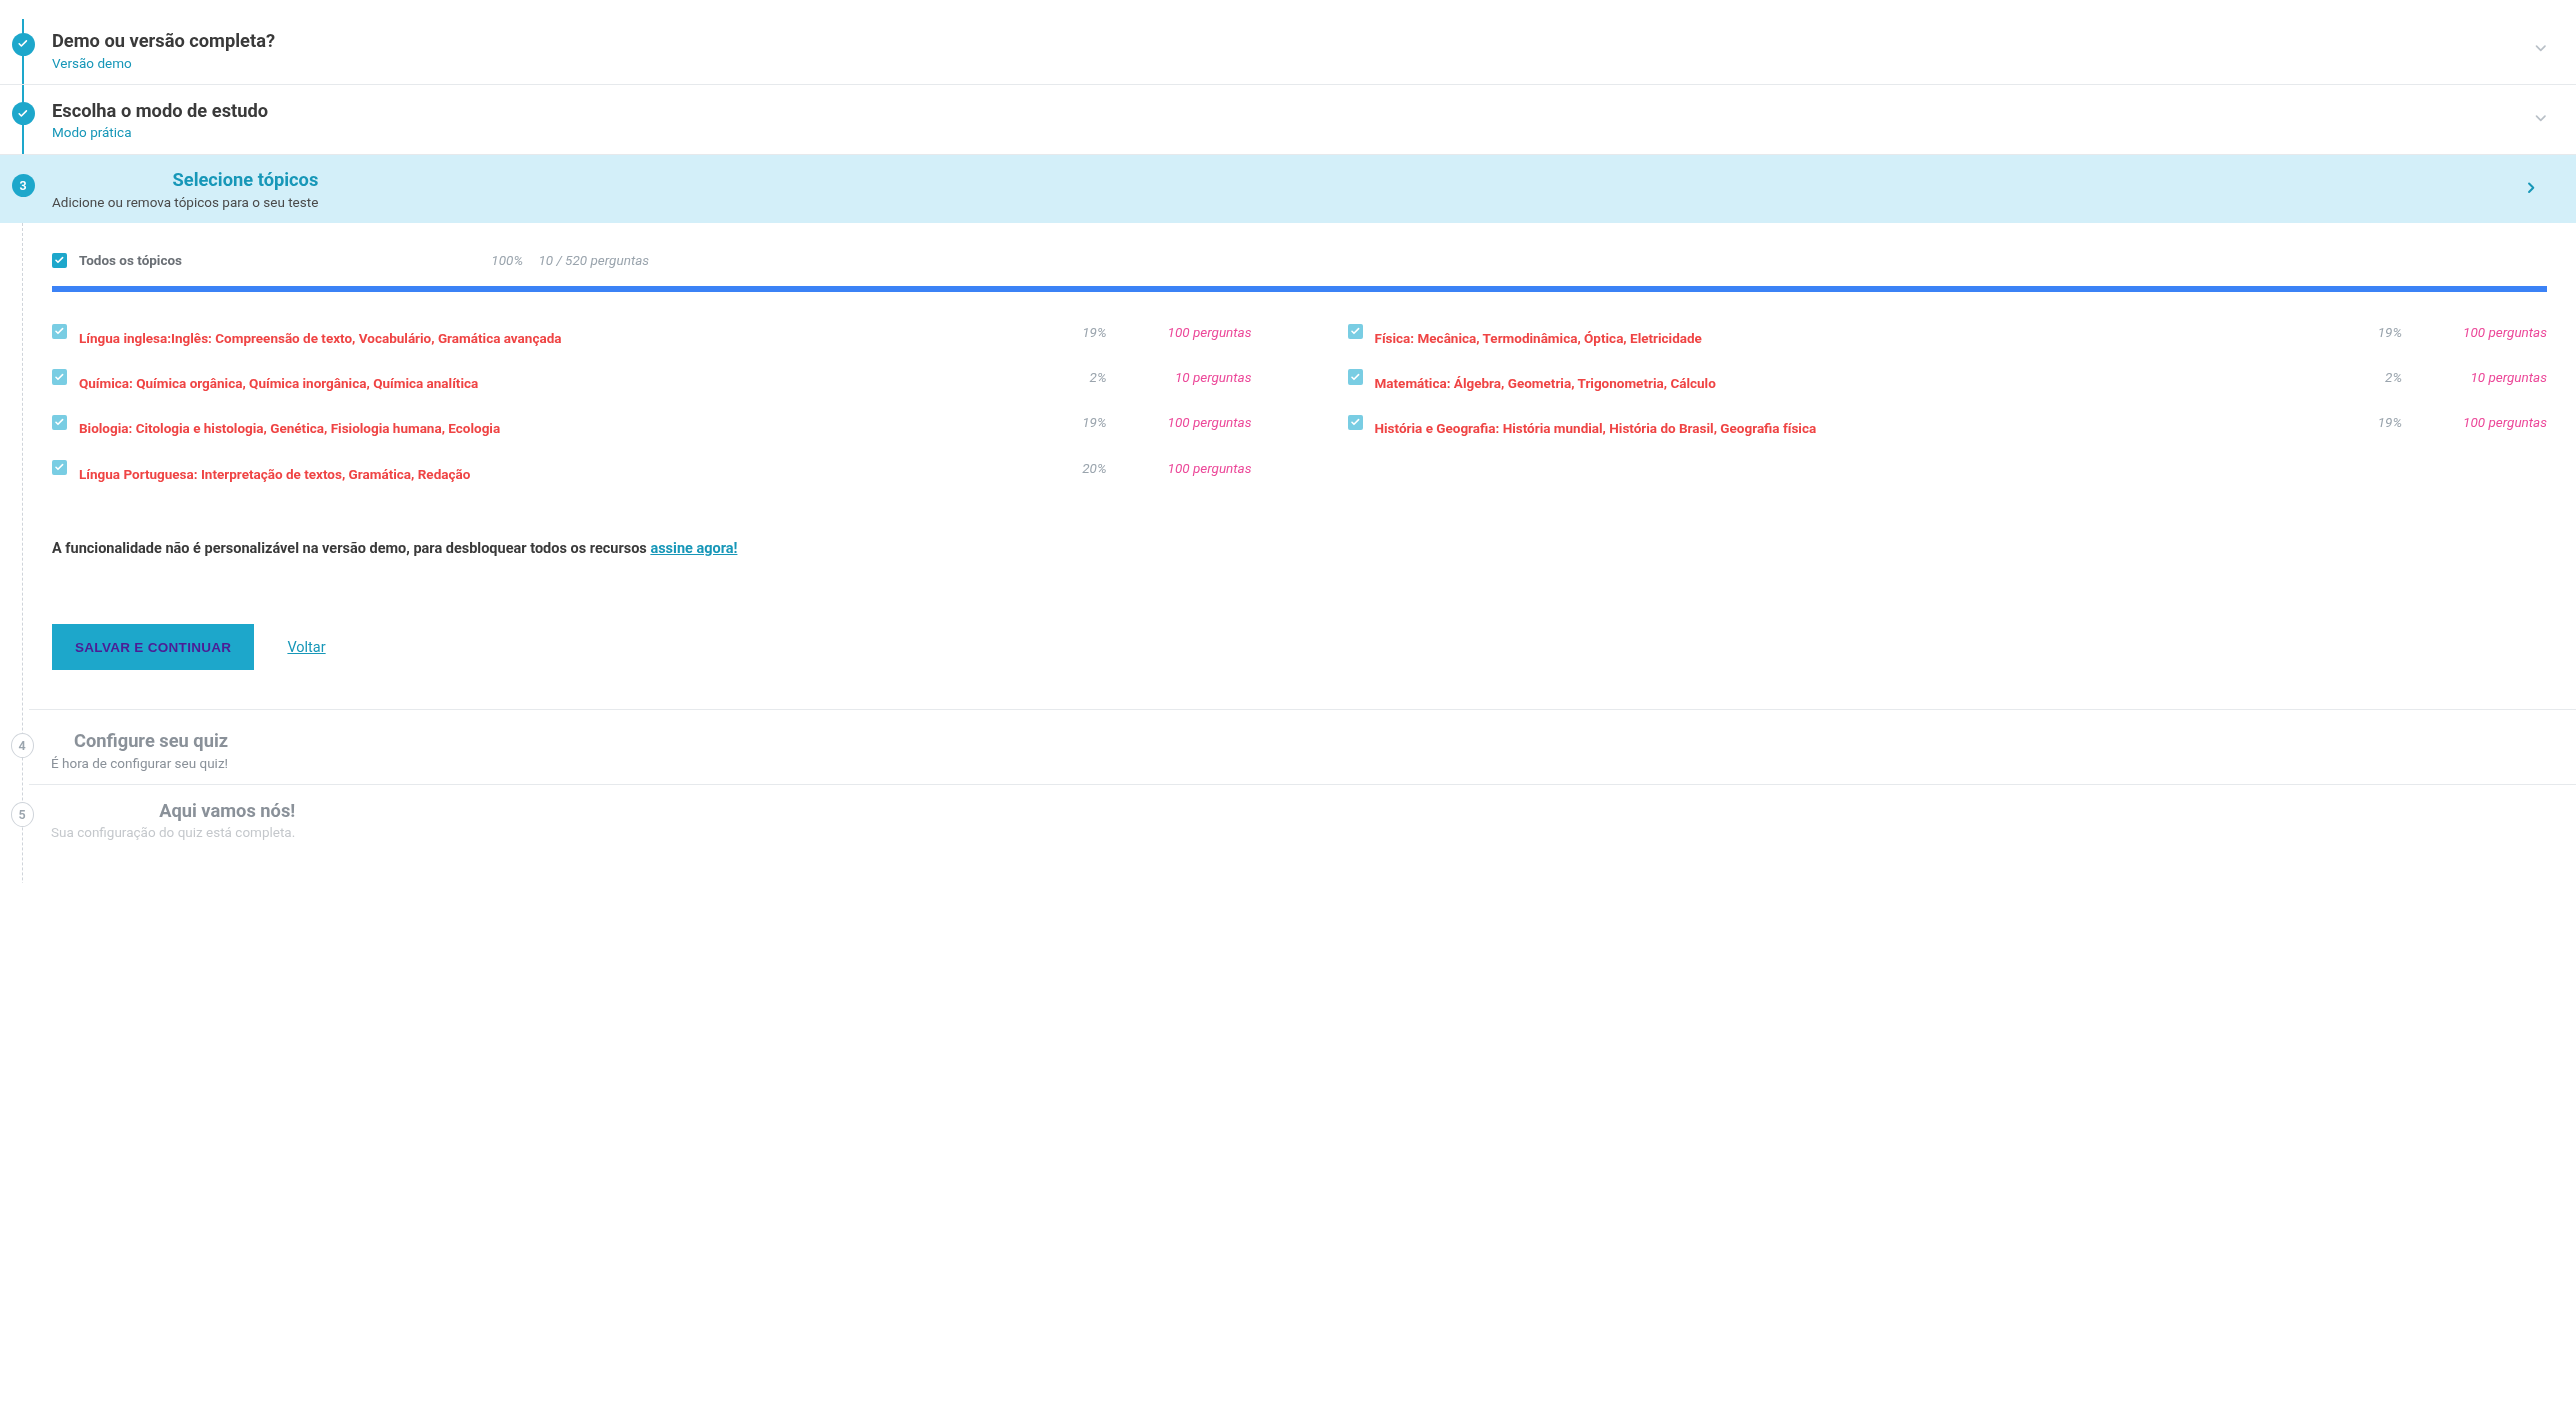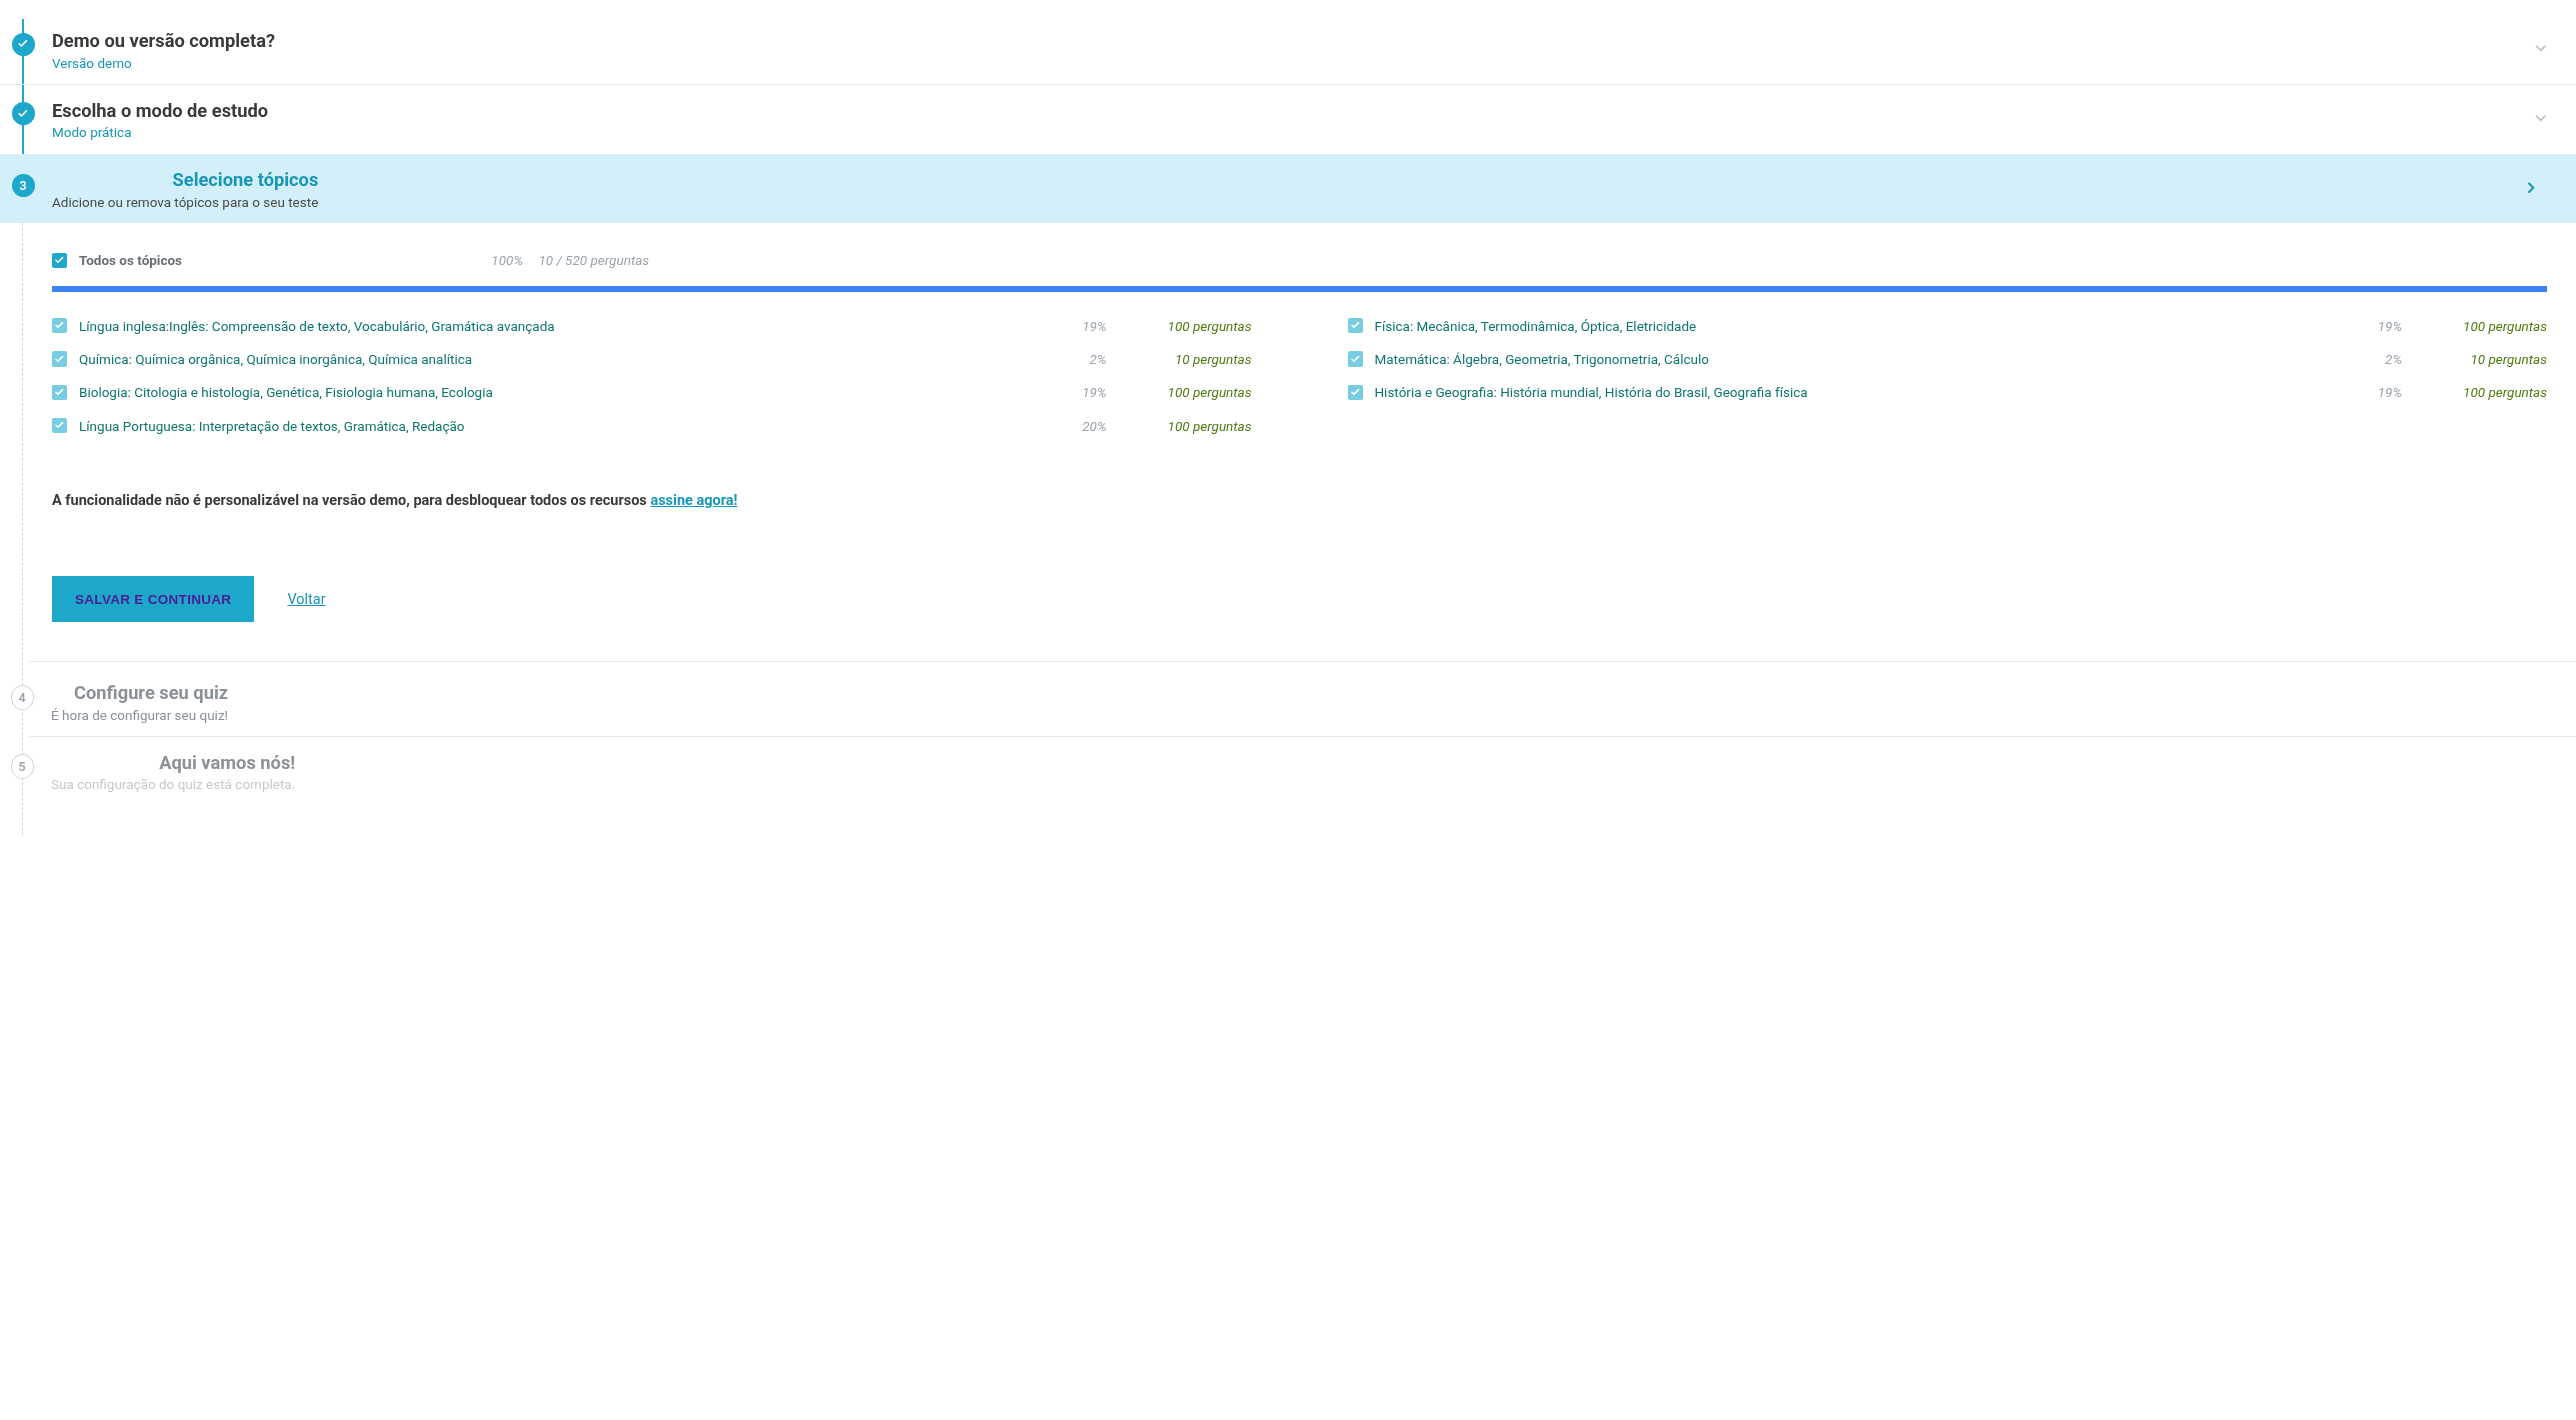--- a/index.html
+++ b/index.html
@@ -150,37 +150,38 @@
     grid-template-columns: 1fr 1fr;
     column-gap: 96px;
     padding: 17.4px 0 7.7px 0;
   }
   .topic-row {
     display: flex;
     align-items: center;
     padding: 8.7px 0;
   }
   .topic-label {
-    font-weight: 400;
-    color: #0f766e;
+    font-weight: 700;
+    color: #ef4444;
     flex: 1;
     white-space: nowrap;
     overflow: hidden;
     text-overflow: ellipsis;
     padding-right: 9.6px;
+    margin-top: 12px;
   }
   .topic-pct {
     color: #9aa4ad;
     font-style: italic;
     width: 48px;
     text-align: right;
     margin-right: 39px;
   }
   .topic-q {
-    color: #4d7c0f;
+    color: #ec4899;
     font-style: italic;
     width: 106px;
     text-align: right;
   }
 
   .demo-note {
     margin-top: 42px;
     font-weight: 700;
     font-size: 14.5px;
     color: #3a3a3a;

